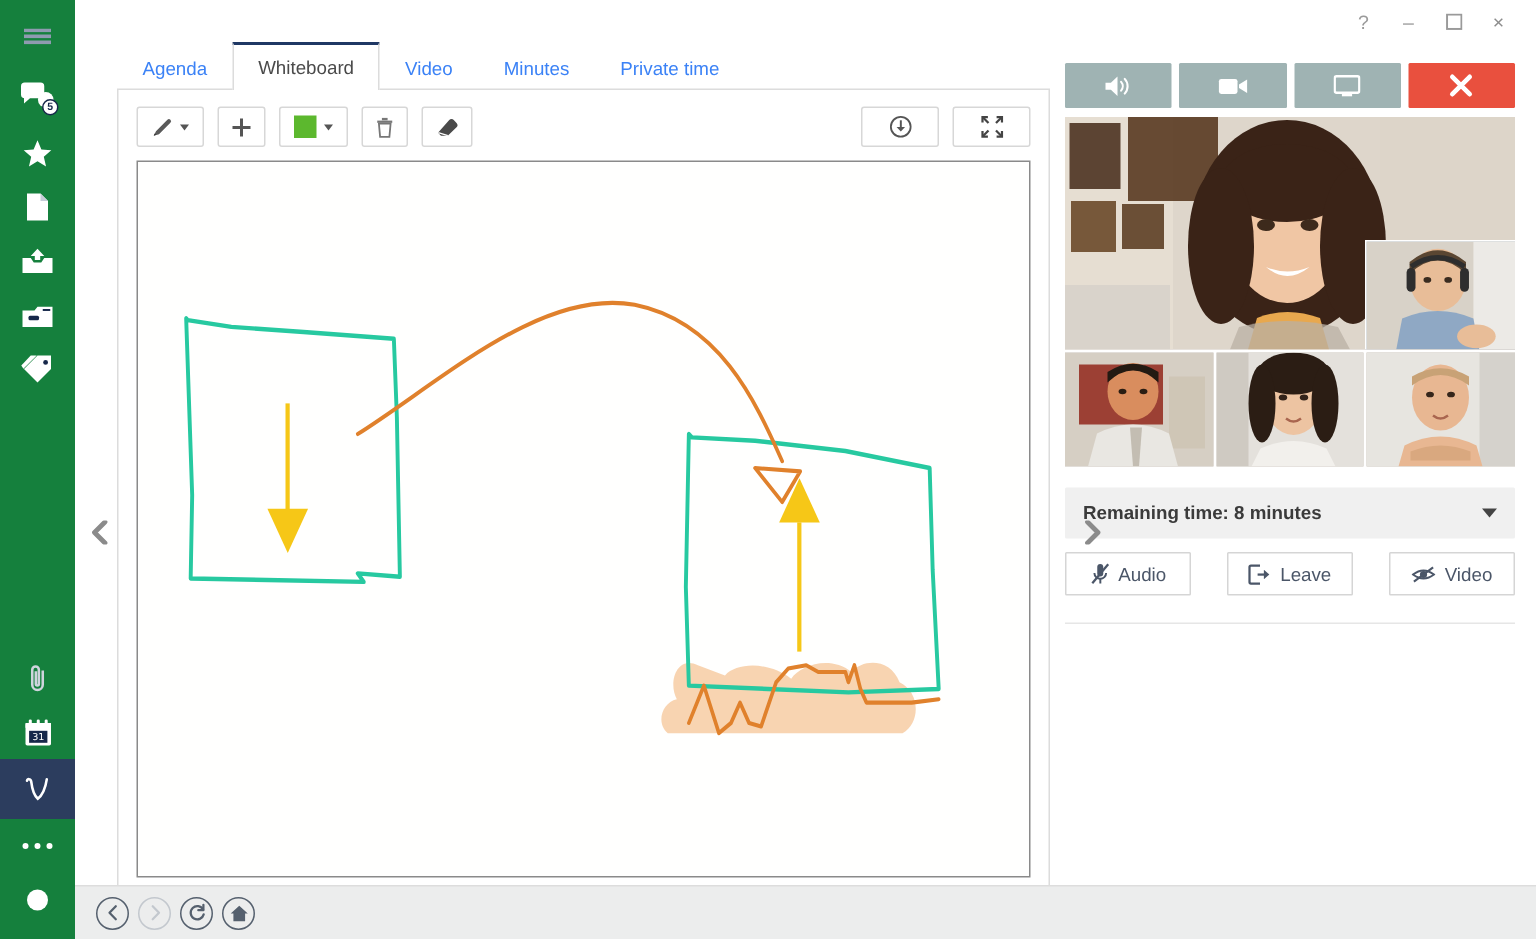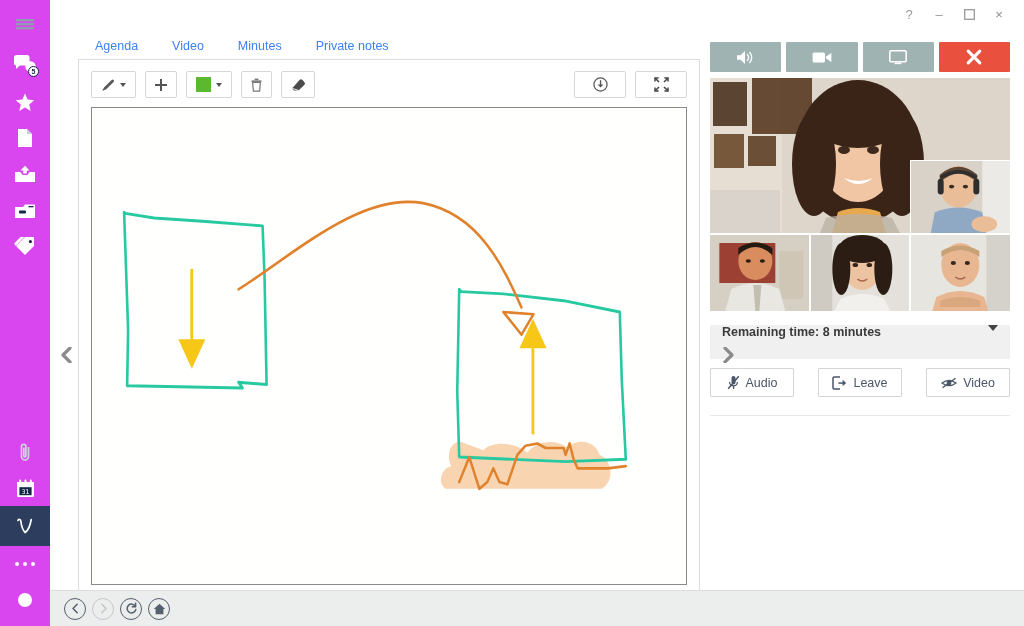--- a/index.html
+++ b/index.html
@@ -12,21 +12,21 @@
   .app {
     position: relative;
     width: 1024px; height: 626px;
     display: flex;
     background: #ffffff;
   }
 
   
   .sidebar {
     width: 50px; height: 626px;
-    background: #d946ef;
+    background: #15803d;
     display: flex; flex-direction: column;
     flex: 0 0 50px;
     position: relative;
   }
   .sb-item {
     width: 50px; height: 36px;
     display: flex; align-items: center; justify-content: center;
     color: #ffffff;
     position: relative;
   }
@@ -218,21 +218,21 @@
     display: flex; gap: 2px;
     margin-top: 2px;
     height: 76px;
   }
   .vcell { flex: 1 1 0; overflow: hidden; position: relative; background: #c9c2ba; }
 
   .timebar {
     margin-top: 14px;
     height: 34px;
     background: #f0f0f0;
-    display: flex; align-items: flex-start;
+    display: flex; align-items: center;
     padding: 0 12px;
     font-size: 12.5px;
     color: #3b3b3b;
     font-weight: bold;
     border-radius: 1px;
   }
   .timebar .label { flex: 1 1 auto; }
   .chev {
     width: 0; height: 0;
     border-left: 5px solid transparent;
@@ -417,23 +417,24 @@
       </div>
       <div class="win-btn close">×</div>
     </div>
 
     <div class="body">
 
       <div class="tabsarea">
 
         <div class="tabstrip">
           <div class="tab">Agenda</div>
+          <div class="tab active">Whiteboard</div>
           <div class="tab">Video</div>
           <div class="tab">Minutes</div>
-          <div class="tab">Private notes</div>
+          <div class="tab">Private time</div>
         </div>
 
         <div class="panelbox">
 
           <div class="toolbar">
             <div class="tb-btn wide">
               <svg width="14" height="14" viewBox="0 0 14 14">
                 <path d="M1.5 12.5 L3 9.5 L10.6 1.9 A1.4 1.4 0 0 1 12.6 3.9 L5 11.5 Z" fill="#5a5a5a"></path>
                 <path d="M1.5 12.5 L3 11.9 L2.1 11 Z" fill="#333"></path>
               </svg>

